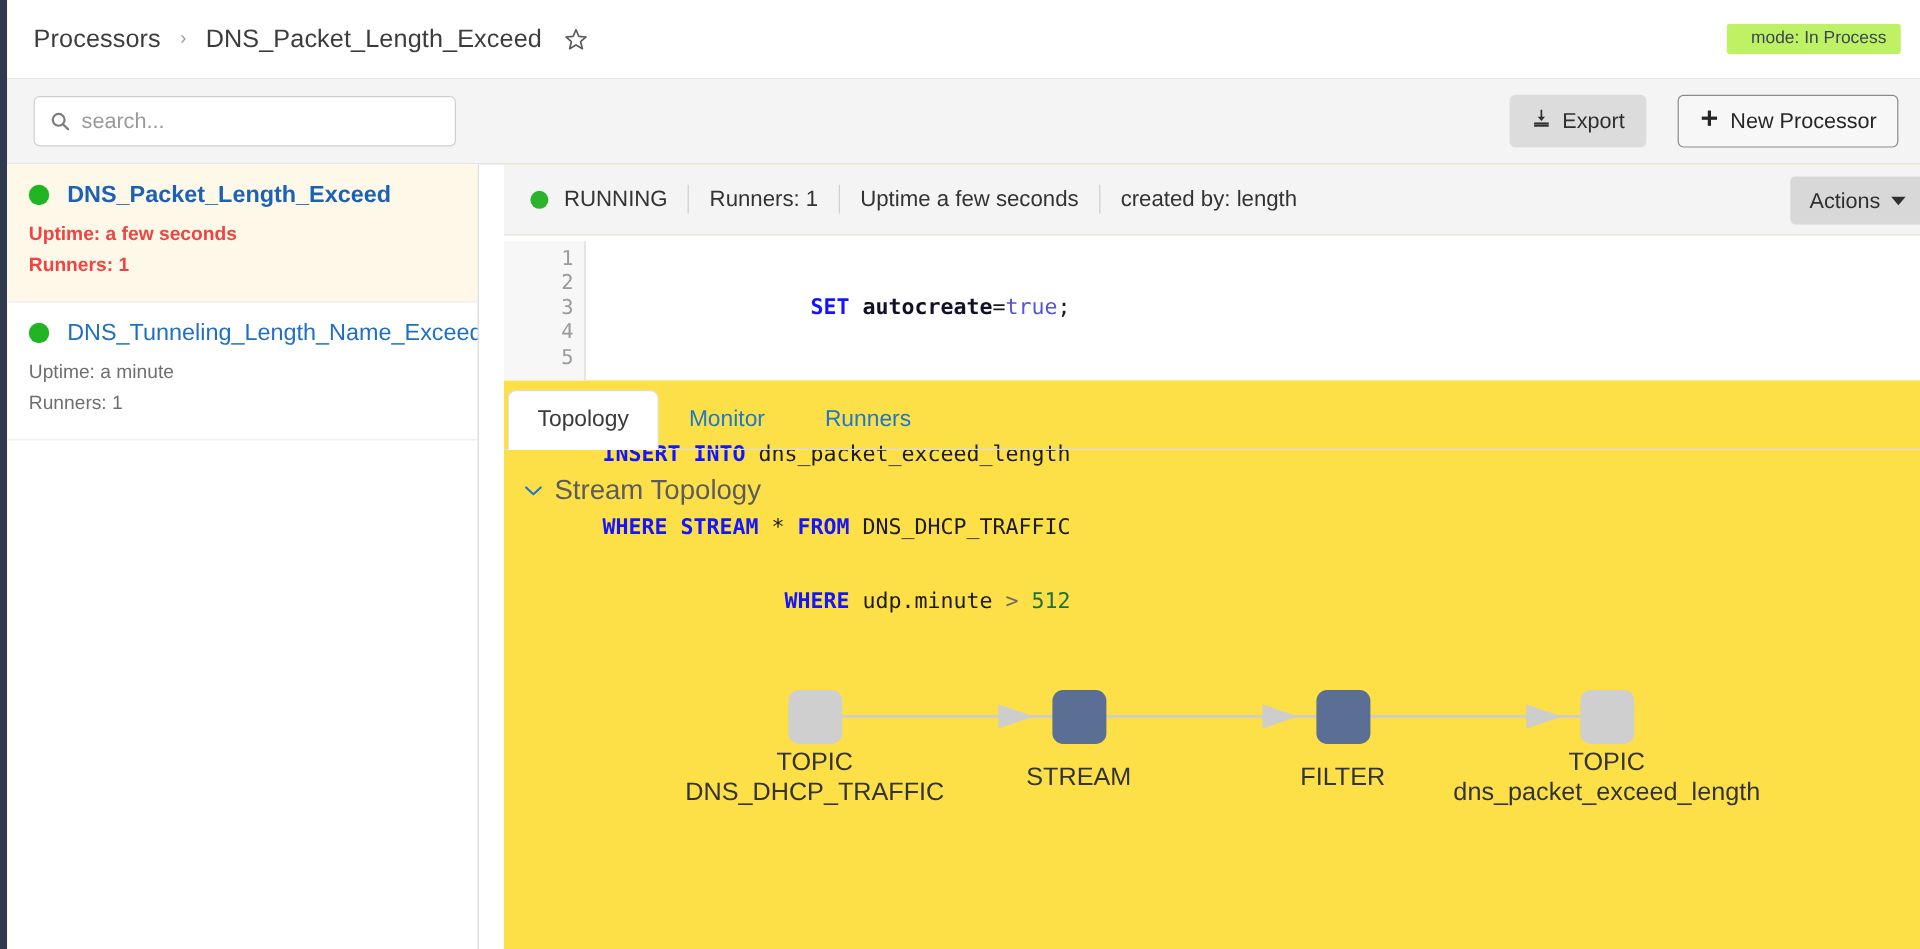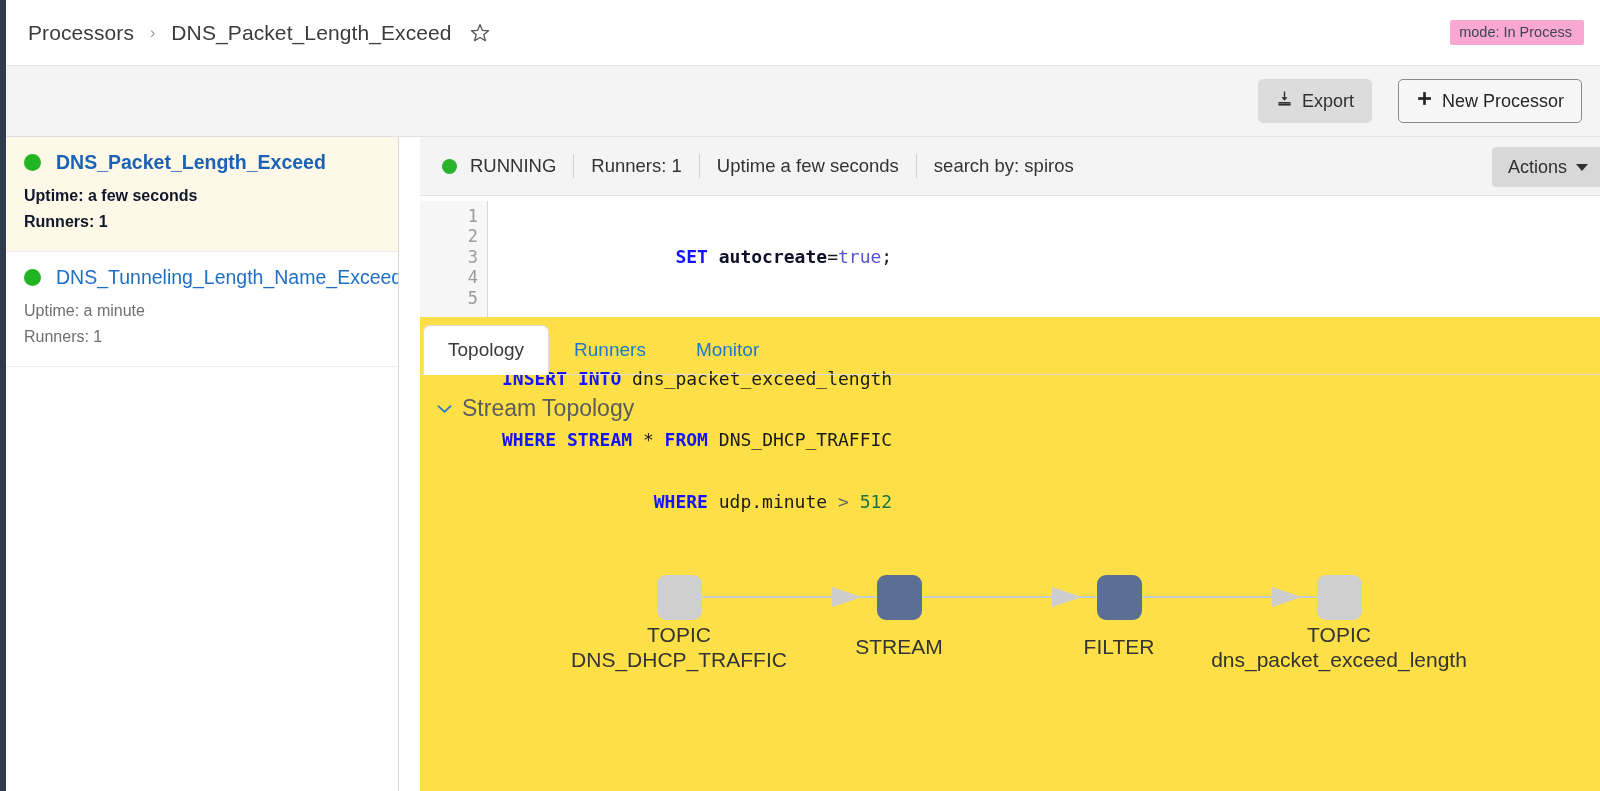--- a/index.html
+++ b/index.html
@@ -29,22 +29,22 @@
   .crumb.root { color:#3c3c3c; }
   .crumb-sep {
     font-size:16px; color:#9b9b9b; margin:0 16px 0 16px; line-height:1;
   }
   .crumb.current { color:#3c3c3c; }
   .star-icon {
     margin-left:17px; color:#5a5a5a; display:inline-flex; align-items:center;
   }
   .mode-badge {
     position:absolute; right:16px; top:20px;
-    background:#f9a8d4; color:#3d4455;
-    font-size:14.5px; padding:4px 12px 5px 9px; border-radius:2px;
+    background:#bef264; color:#3d4455;
+    font-size:14.5px; padding:4px 12px 5px 20px; border-radius:2px;
   }
 
   
   .toolbar {
     position:absolute; left:6px; top:66px; width:1594px; height:71px;
     background:#f4f4f4; border-bottom:1px solid #e0e0e0;
     display:flex; align-items:center;
   }
   .search-wrap {
     position:absolute; left:22px; top:14px; width:352px; height:42px;
@@ -72,21 +72,21 @@
     position:absolute; left:6px; top:137px; width:393px; height:654px;
     background:#ffffff; border-right:1px solid #d8d8d8; overflow:hidden;
   }
   .proc-item { padding:14px 18px 16px 18px; border-bottom:1px solid #ececec; }
   .proc-item.selected { background:#fdf8e7; }
   .proc-head { display:flex; align-items:center; gap:15px; margin-bottom:9px; }
   .dot { width:17px; height:17px; border-radius:50%; background:#22b523; flex:none; }
   .proc-name { font-size:19.5px; color:#1f6fc4; }
   .proc-item.selected .proc-name { font-weight:bold; color:#1b62b5; }
   .proc-meta { font-size:16px; color:#6f6f6f; line-height:1.62; }
-  .proc-item.selected .proc-meta { font-weight:bold; color:#0f172a; }
+  .proc-item.selected .proc-meta { font-weight:bold; color:#ef4444; }
 
   
   .detail { position:absolute; left:420px; top:137px; width:1200px; height:654px; background:#fde047; }
 
   .status-bar {
     height:59px; background:#f4f4f4; border-bottom:1px solid #e3e3e3;
     display:flex; align-items:center; padding:0 22px; position:relative;
   }
   .status-items { display:flex; align-items:center; }
   .st-dot { width:15px; height:15px; border-radius:50%; background:#2bb42b; margin-right:13px; }
@@ -155,20 +155,29 @@
     <span class="crumb current">DNS_Packet_Length_Exceed</span>
     <span class="star-icon">
       <svg width="22" height="22" viewBox="0 0 24 24" fill="none" stroke="#5a5a5a" stroke-width="1.5" stroke-linejoin="round">
         <polygon points="12,3 14.6,9.1 21.2,9.6 16.2,13.9 17.8,20.3 12,16.9 6.2,20.3 7.8,13.9 2.8,9.6 9.4,9.1"></polygon>
       </svg>
     </span>
     <span class="mode-badge">mode: In Process</span>
   </div>
 
   <div class="toolbar">
+    <div class="search-wrap">
+      <span class="search-icon">
+        <svg width="18" height="18" viewBox="0 0 24 24" fill="none" stroke="#7b7b7b" stroke-width="2.4" stroke-linecap="round">
+          <circle cx="10.5" cy="10.5" r="6.6"></circle>
+            <line x1="15.6" y1="15.6" x2="21" y2="21"></line>
+        </svg>
+      </span>
+      <input class="search-input" type="text" placeholder="search..." style="">
+    </div>
     <div class="tb-right">
       <div class="btn btn-export">
         <span>
           <svg width="17" height="17" viewBox="0 0 24 24" fill="#2f2f2f">
             <path d="M11 2h2v8.2h3.3L12 15.2 7.7 10.2H11z"></path>
             <rect x="3.4" y="17" width="17.2" height="2.2"></rect>
             <rect x="3.4" y="19.4" width="17.2" height="2.6"></rect>
           </svg>
         </span>
         <span>Export</span>
@@ -208,21 +217,21 @@
 
     <div class="status-bar">
       <div class="status-items">
         <span class="st-dot"></span>
         <span class="st-text">RUNNING</span>
         <span class="st-div"></span>
         <span class="st-text">Runners: 1</span>
         <span class="st-div"></span>
         <span class="st-text">Uptime a few seconds</span>
         <span class="st-div"></span>
-        <span class="st-text">search by: spiros</span>
+        <span class="st-text">created by: length</span>
       </div>
       <div class="actions-btn">
         <span>Actions</span>
         <span class="caret"></span>
       </div>
     </div>
 
     <div class="code-block">
       <div class="gutter">
         <div>1</div>
@@ -235,22 +244,22 @@
         <div><span class="kw">SET</span> <span class="ident">autocreate</span><span class="plain">=</span><span class="bool">true</span><span class="plain">;</span></div>
         <div>&nbsp;</div>
         <div><span class="kw">INSERT</span> <span class="kw">INTO</span> <span class="plain">dns_packet_exceed_length</span></div>
         <div><span class="kw">WHERE</span> <span class="kw">STREAM</span> <span class="plain">*</span> <span class="kw">FROM</span> <span class="plain">DNS_DHCP_TRAFFIC</span></div>
         <div><span class="kw">WHERE</span> <span class="plain">udp.minute</span> <span class="op">&gt;</span> <span class="num">512</span></div>
       </div>
     </div>
 
     <div class="tabs">
       <div class="tab active">Topology</div>
+      <div class="tab">Monitor</div>
       <div class="tab">Runners</div>
-      <div class="tab">Monitor</div>
     </div>
 
     <div class="topo-head">
       <span class="chev">
         <svg width="15" height="10" viewBox="0 0 16 10" fill="none" stroke="#2079c8" stroke-width="1.9" stroke-linecap="round" stroke-linejoin="round">
             <polyline points="1.5,2 8,8 14.5,2"></polyline>
           </svg>
       </span>
       <span class="topo-title">Stream Topology</span>
     </div>

